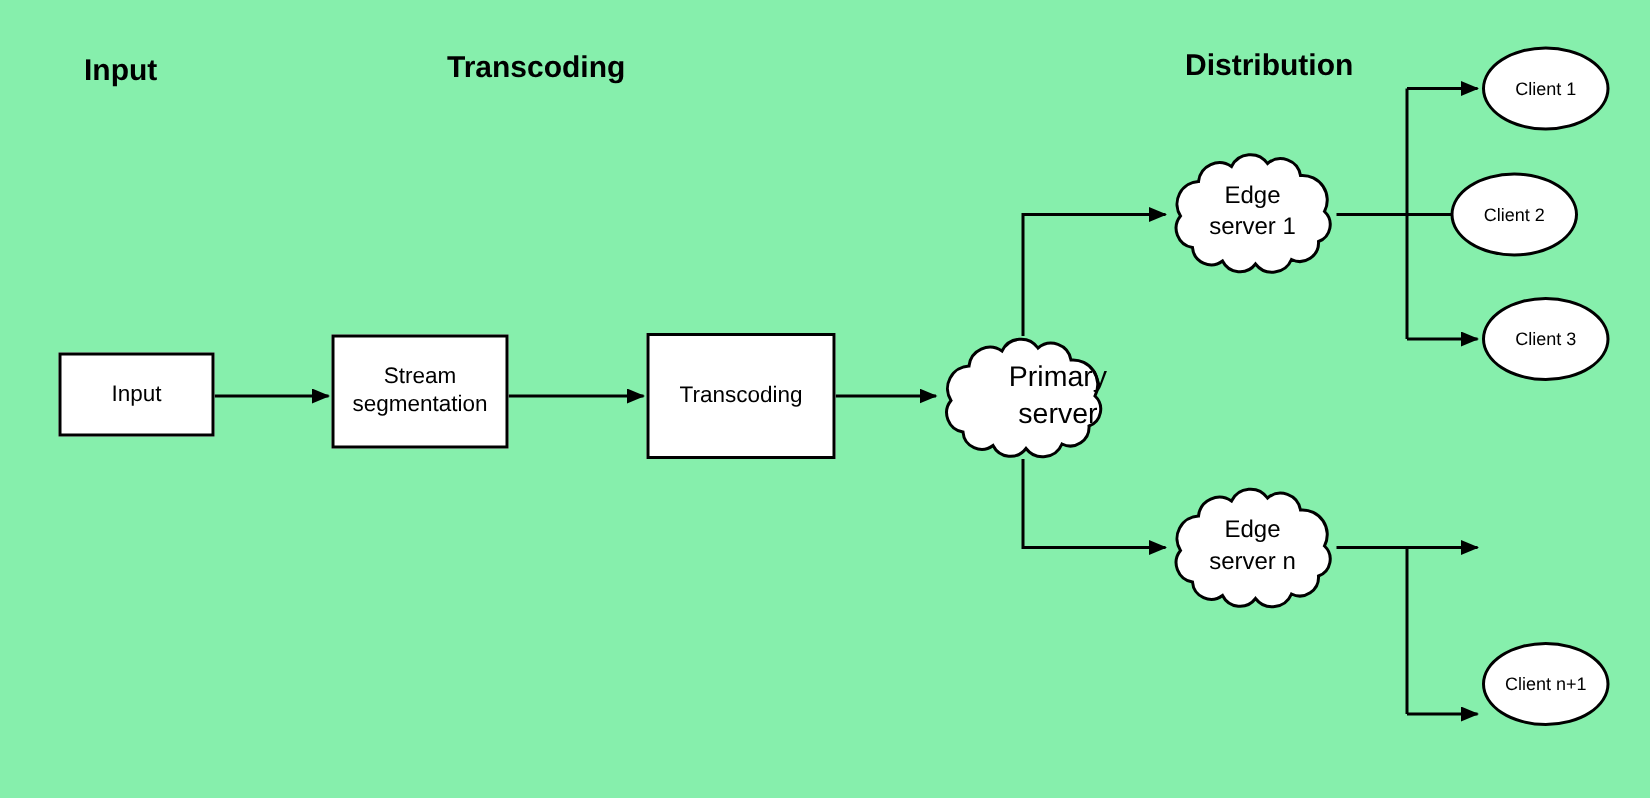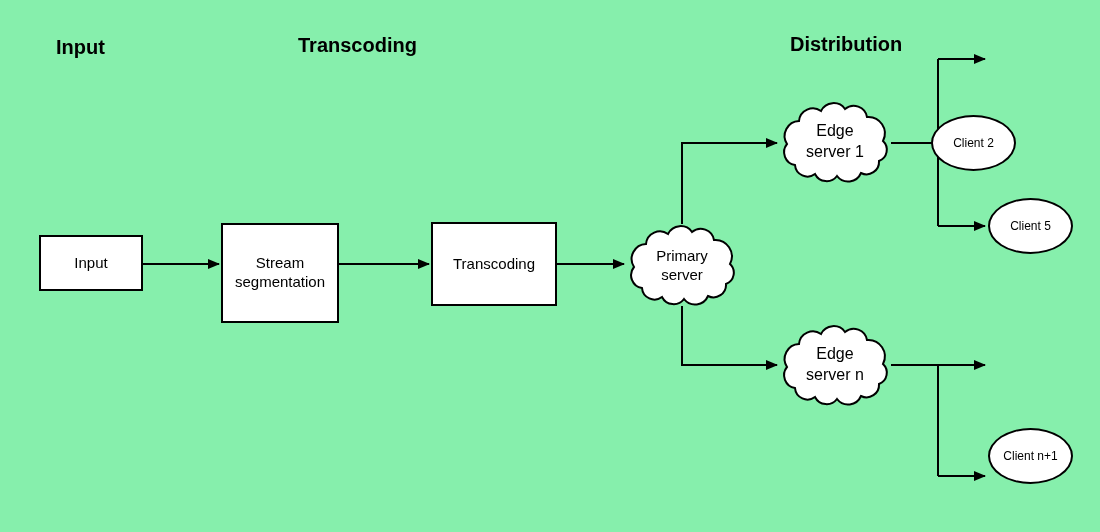--- a/index.html
+++ b/index.html
@@ -100,29 +100,29 @@
     <path class="edge-line" d="M 938 476 L 985 476" marker-end="url(#arrowhead)"></path>
   </svg>
 
   <div class="section-header" style="left:56px; top:36px;">Input</div>
   <div class="section-header" style="left:298px; top:34px;">Transcoding</div>
   <div class="section-header" style="left:774px; top:33px;margin-left:16px;">Distribution</div>
 
   <div class="node rect-node" style="left:39px; top:235px; width:104px; height:56px;">
     <span class="label">Input</span>
   </div>
-  <div class="node rect-node" style="left:221px; top:223px; width:118px; height:100px;">
+  <div class="node rect-node" style="left:221px; top:223px; width:118px; height:76px;">
     <span class="label">Stream
 segmentation</span>
   </div>
   <div class="node rect-node" style="left:431px; top:222px; width:126px; height:84px;">
     <span class="label">Transcoding</span>
   </div>
 
-  <div class="node cloud-node" style="left:626px; top:222px; width:112px; height:86px; font-size:15px;">
+  <div class="node cloud-node" style="left:626px; top:222px; width:112px; height:86px; font-size:19px;justify-content:flex-end;">
     <svg width="112" height="86" viewBox="0 0 112 86">
       <path d="M 8 45 A 15 15 0 0 1 20 22 A 14 14 0 0 1 42 12 A 14 14 0 0 1 66 10 A 13.5 13.5 0 0 1 88 18 A 16.5 16.5 0 0 1 104 42 A 12 12 0 0 1 100 62 A 12.5 12.5 0 0 1 82 74 A 14 14 0 0 1 58 77 A 13 13 0 0 1 36 75 A 12.5 12.5 0 0 1 16 66 A 13 13 0 0 1 8 45 Z" fill="#ffffff" stroke="#000000" stroke-width="2"></path>
     </svg>
     <span class="label">Primary
 server</span>
   </div>
   <div class="node cloud-node" style="left:779px; top:99px; width:112px; height:86px;">
     <svg width="112" height="86" viewBox="0 0 112 86">
       <path d="M 8 45 A 15 15 0 0 1 20 22 A 14 14 0 0 1 42 12 A 14 14 0 0 1 66 10 A 13.5 13.5 0 0 1 88 18 A 16.5 16.5 0 0 1 104 42 A 12 12 0 0 1 100 62 A 12.5 12.5 0 0 1 82 74 A 14 14 0 0 1 58 77 A 13 13 0 0 1 36 75 A 12.5 12.5 0 0 1 16 66 A 13 13 0 0 1 8 45 Z" fill="#ffffff" stroke="#000000" stroke-width="2"></path>
     </svg>
@@ -130,23 +130,26 @@
 server 1</span>
   </div>
   <div class="node cloud-node" style="left:779px; top:322px; width:112px; height:86px;">
     <svg width="112" height="86" viewBox="0 0 112 86">
       <path d="M 8 45 A 15 15 0 0 1 20 22 A 14 14 0 0 1 42 12 A 14 14 0 0 1 66 10 A 13.5 13.5 0 0 1 88 18 A 16.5 16.5 0 0 1 104 42 A 12 12 0 0 1 100 62 A 12.5 12.5 0 0 1 82 74 A 14 14 0 0 1 58 77 A 13 13 0 0 1 36 75 A 12.5 12.5 0 0 1 16 66 A 13 13 0 0 1 8 45 Z" fill="#ffffff" stroke="#000000" stroke-width="2"></path>
     </svg>
     <span class="label">Edge
 server n</span>
   </div>
 
-  <div class="node ellipse-node" style="left:931px; top:115px; width:85px; height:56px;text-align:center;">
+  <div class="node ellipse-node" style="left:988px; top:31px; width:85px; height:56px;">
+    <span class="label">Client 1</span>
+  </div>
+  <div class="node ellipse-node" style="left:967px; top:115px; width:85px; height:56px;text-align:center;">
     <span class="label">Client 2</span>
   </div>
   <div class="node ellipse-node" style="left:988px; top:198px; width:85px; height:56px;">
-    <span class="label">Client 5</span>
+    <span class="label">Client 3</span>
   </div>
   <div class="node ellipse-node" style="left:988px; top:428px; width:85px; height:56px;">
     <span class="label">Client n+1</span>
   </div>
 
 </div>
 
 </body></html>

